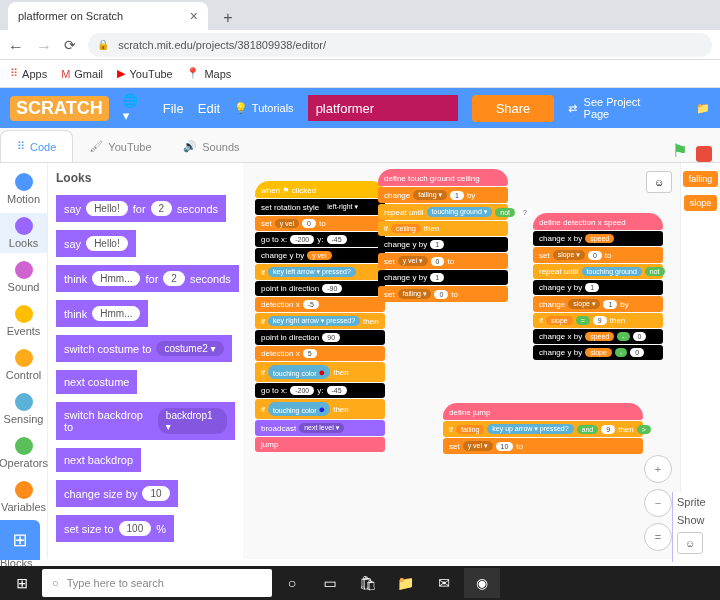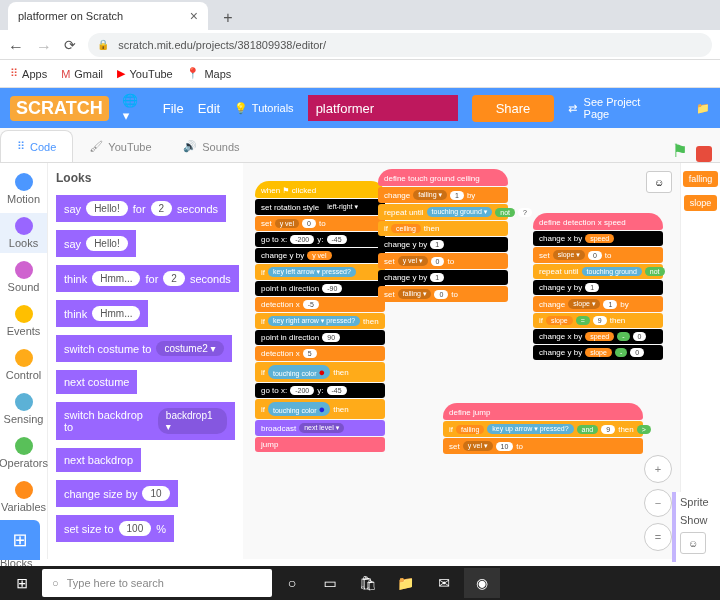--- a/index.html
+++ b/index.html
@@ -39,21 +39,21 @@
 .sb .p{background:#fff;color:#444;border-radius:8px;padding:1px 5px;font-size:7px}
 .sb .d{background:rgba(0,0,0,0.2);padding:1px 5px;border-radius:8px;font-size:7px}
 .hat{border-radius:14px 14px 3px 3px;padding-top:5px}
 .ev{background:#ffbf00}.mo{background:#000000}.lo{background:#9966ff}.co{background:#ffab19}.va{background:#ff8c1a}.my{background:#ff6680}
 .right-strip{width:40px;background:#fff;border-left:1px solid #eee;display:flex;flex-direction:column;align-items:center;padding-top:8px;gap:8px}
 .flag{color:#4cbf56;font-size:18px}
 .stop{width:16px;height:16px;background:#e74c3c;border-radius:3px}
 .chip{background:#ff8c1a;color:#fff;padding:3px 6px;border-radius:3px;font-size:9px}
 .zoom-btns{position:absolute;right:8px;bottom:8px;display:flex;flex-direction:column;gap:6px}
 .zb{width:28px;height:28px;border:1px solid #ccc;border-radius:50%;background:#fff;display:flex;align-items:center;justify-content:center;color:#888}
-.sprite-panel{position:absolute;right:0;bottom:38px;width:48px;height:70px;background:#fff;border-left:4px solid #c4b5fd;padding:4px;font-size:9px;color:#555}
+.sprite-panel{position:absolute;right:0;bottom:38px;width:48px;height:70px;background:#fff;border-left:1px solid #c4b5fd;padding:4px;font-size:9px;color:#555}
 .taskbar{position:absolute;bottom:0;left:0;right:0;height:34px;background:#1f1f1f;display:flex;align-items:center;padding:0 4px;gap:2px}
 .tb-item{width:36px;height:30px;display:flex;align-items:center;justify-content:center;color:#fff;font-size:14px}
 .search-box{background:#fff;color:#888;height:28px;width:230px;border-radius:2px;display:flex;align-items:center;padding:0 10px;gap:8px;font-size:13px}
 .ext-btn{position:absolute;left:0;bottom:40px;width:40px;height:40px;background:#4d97ff;display:flex;align-items:center;justify-content:center;color:#fff;font-size:18px;border-top-right-radius:6px}
 .thumb{width:26px;height:22px;border:1px solid #ccc;border-radius:3px;background:#fff;display:flex;align-items:center;justify-content:center;font-size:10px}
 </style>
 </head>
 <body>
 
 <div class="browser-tab-bar">

